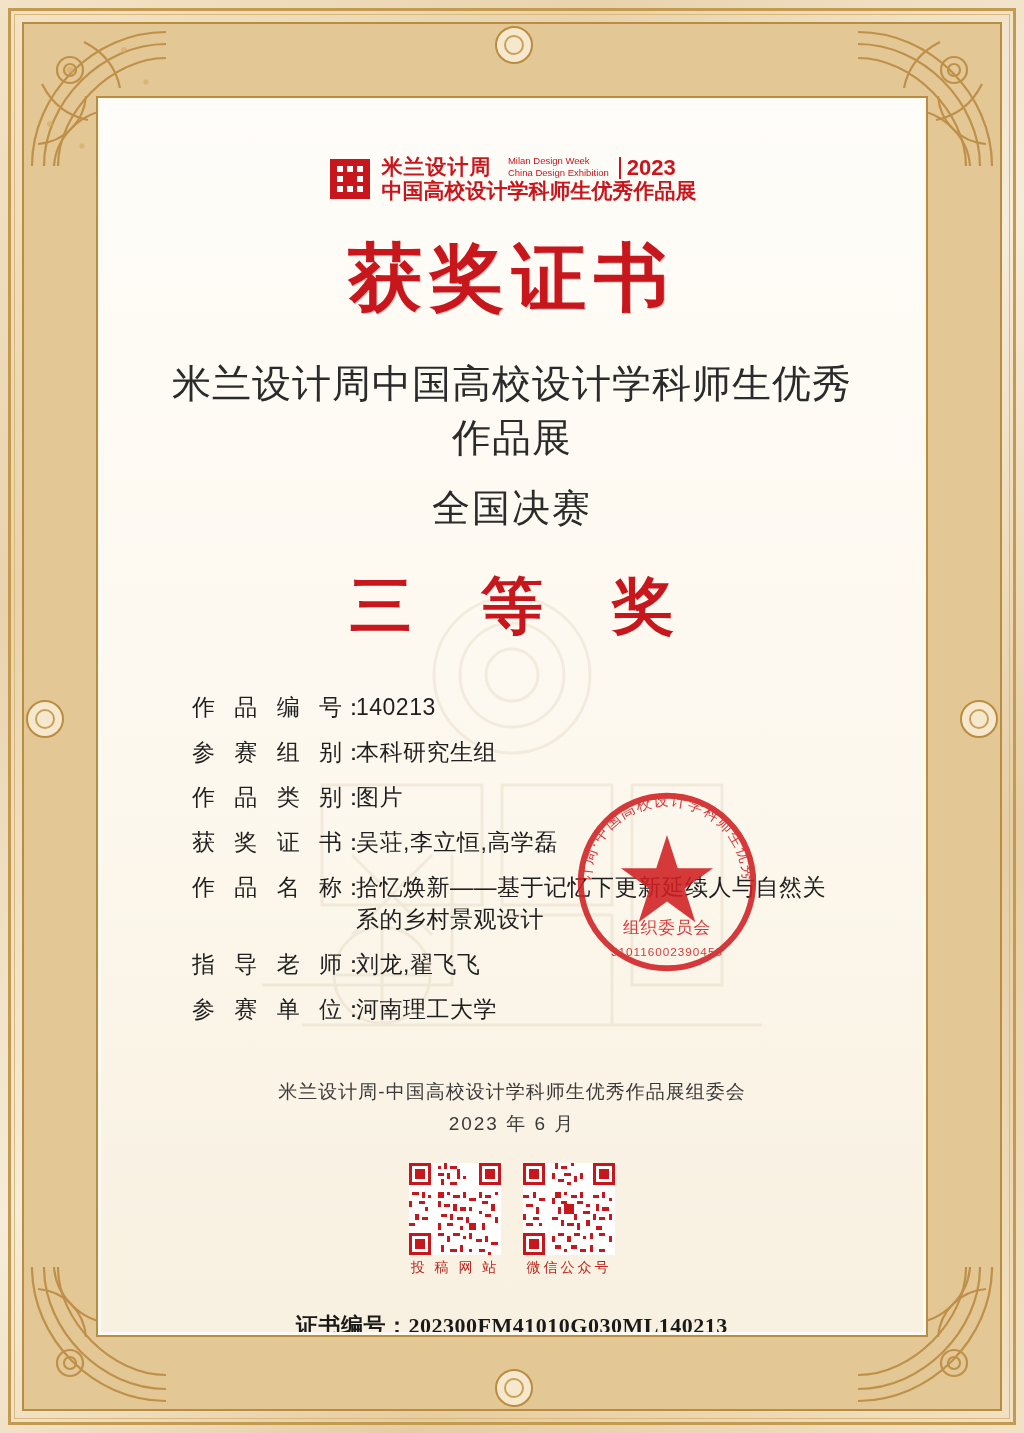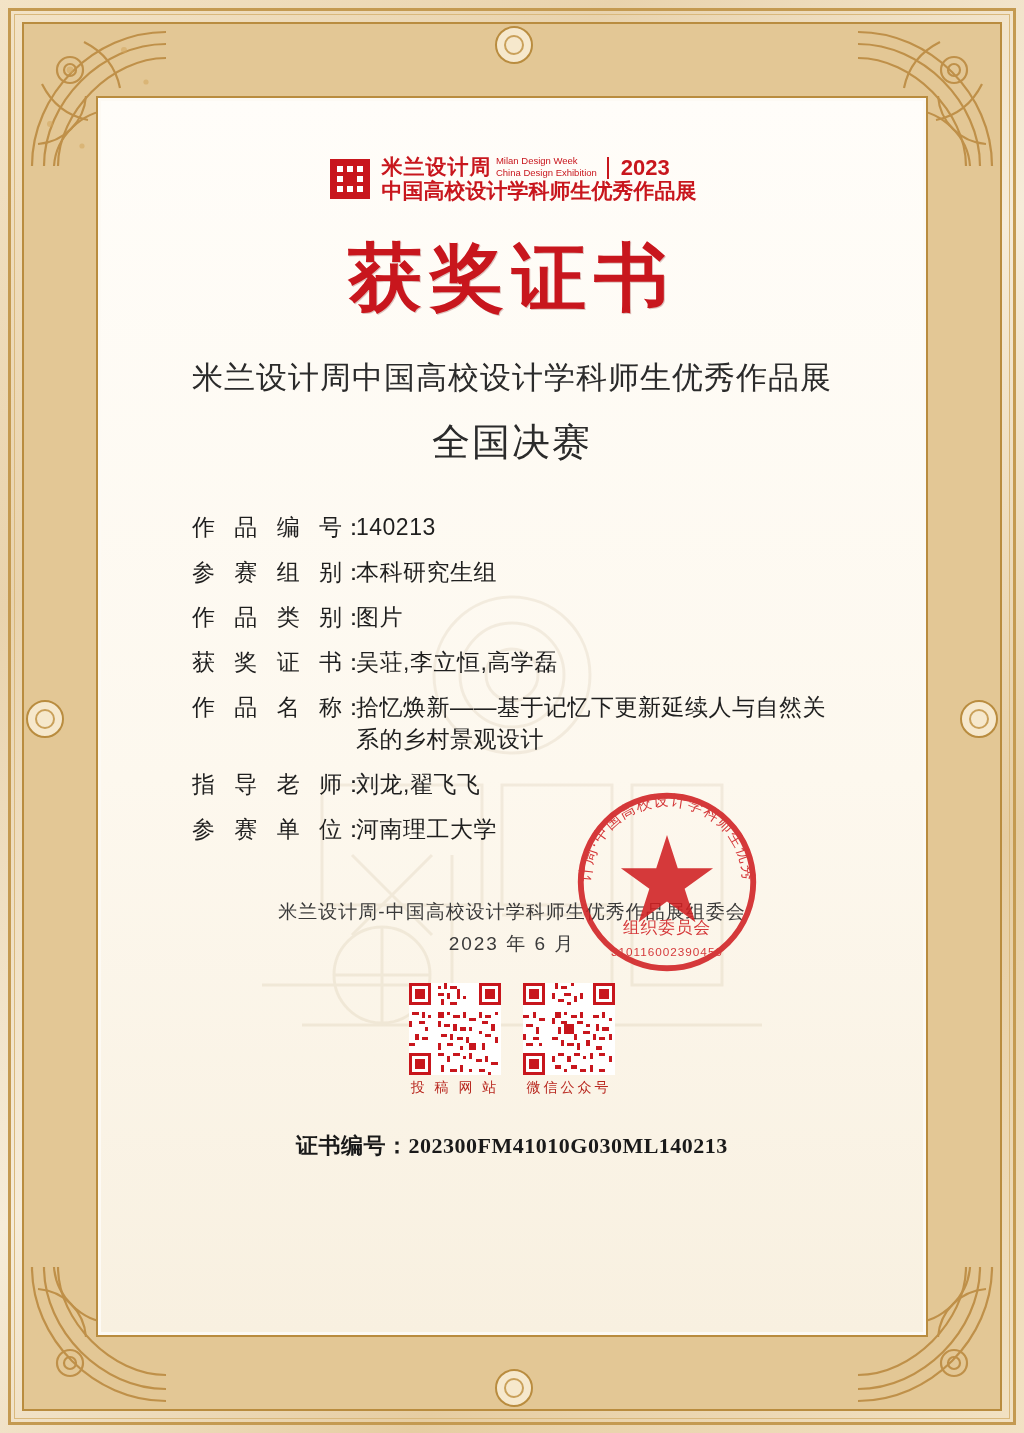--- a/index.html
+++ b/index.html
@@ -93,35 +93,35 @@
     text-align:center;
   }
   .logo-row{
     display:flex;align-items:center;justify-content:center;gap:10px;
     margin-top:6px;
   }
   .logo-mark{width:44px;height:44px;flex:0 0 auto;}
   .logo-text{text-align:left;line-height:1.15;}
   .logo-cn1{font-size:21px;font-weight:bold;color:#c8161d;letter-spacing:1px;}
   .logo-cn2{font-size:21px;font-weight:bold;color:#c8161d;letter-spacing:0px;}
-  .logo-en{display:inline-block;vertical-align:top;margin-left:0;font-size:9.5px;color:#c8161d;line-height:1.25;}
+  .logo-en{display:inline-block;vertical-align:top;margin-left:12px;font-size:9.5px;color:#c8161d;line-height:1.25;}
   .logo-top{display:flex;align-items:flex-end;}
   .logo-year{
     font-size:22px;color:#c8161d;font-weight:bold;margin-left:10px;
-    border-left:2px solid #c8161d;padding-left:12px;line-height:1;
+    border-left:2px solid #c8161d;padding-left:6px;line-height:1;
   }
   .title-main{
     margin-top:26px;
     font-size:74px;font-weight:bold;color:#c8161d;
     letter-spacing:8px;
     font-family:"DejaVu Sans","Liberation Sans",sans-serif;
     text-shadow:1px 1px 0 rgba(120,20,20,.25);
   }
   .subtitle1{
-    margin-top:28px;font-size:31px;color:#2b2b2b;letter-spacing:1px;
+    margin-top:28px;font-size:39px;color:#2b2b2b;letter-spacing:1px;
   }
   .subtitle2{
     margin-top:18px;font-size:38px;color:#2b2b2b;letter-spacing:2px;
   }
   .award{
     margin-top:30px;font-size:62px;font-weight:bold;color:#c8161d;
     letter-spacing:26px;text-indent:26px;
   }
   .fields{
     margin:44px auto 0 auto;
@@ -296,20 +296,21 @@
           </div>
           <div class="logo-cn2">中国高校设计学科师生优秀作品展</div>
         </div>
       </div>
 
       <div class="title-main">获奖证书</div>
 
       <div class="subtitle1">米兰设计周中国高校设计学科师生优秀作品展</div>
       <div class="subtitle2">全国决赛</div>
 
+      <div class="award">三 等 奖</div>
 
       <div class="fields">
 
         <div class="field">
           <span class="label">作品编号</span>
           <span class="colon">：</span>
           <span class="value">140213</span>
         </div>
 
         <div class="field">

